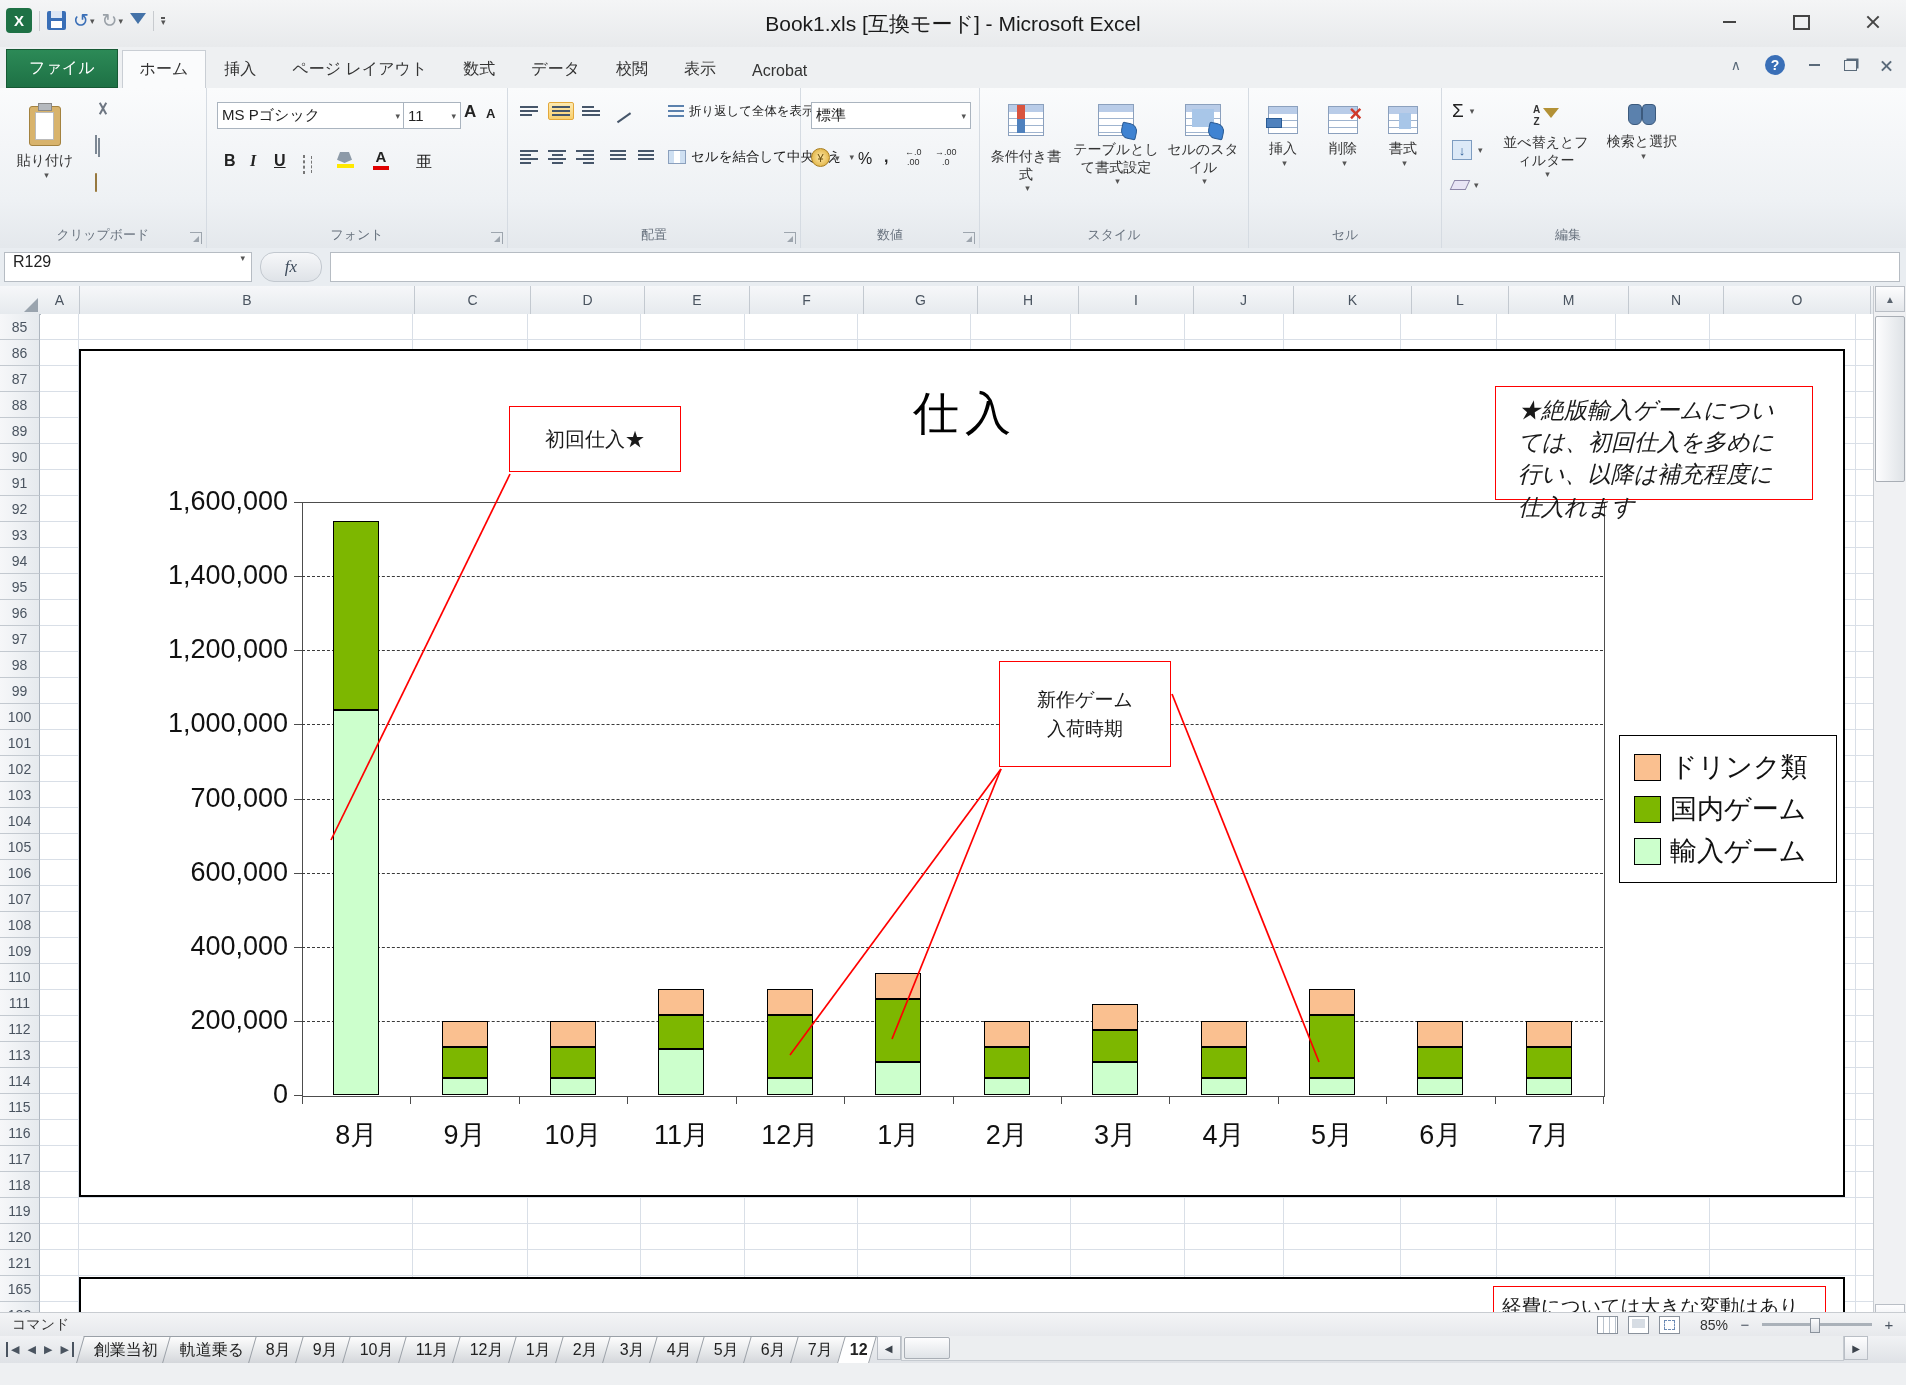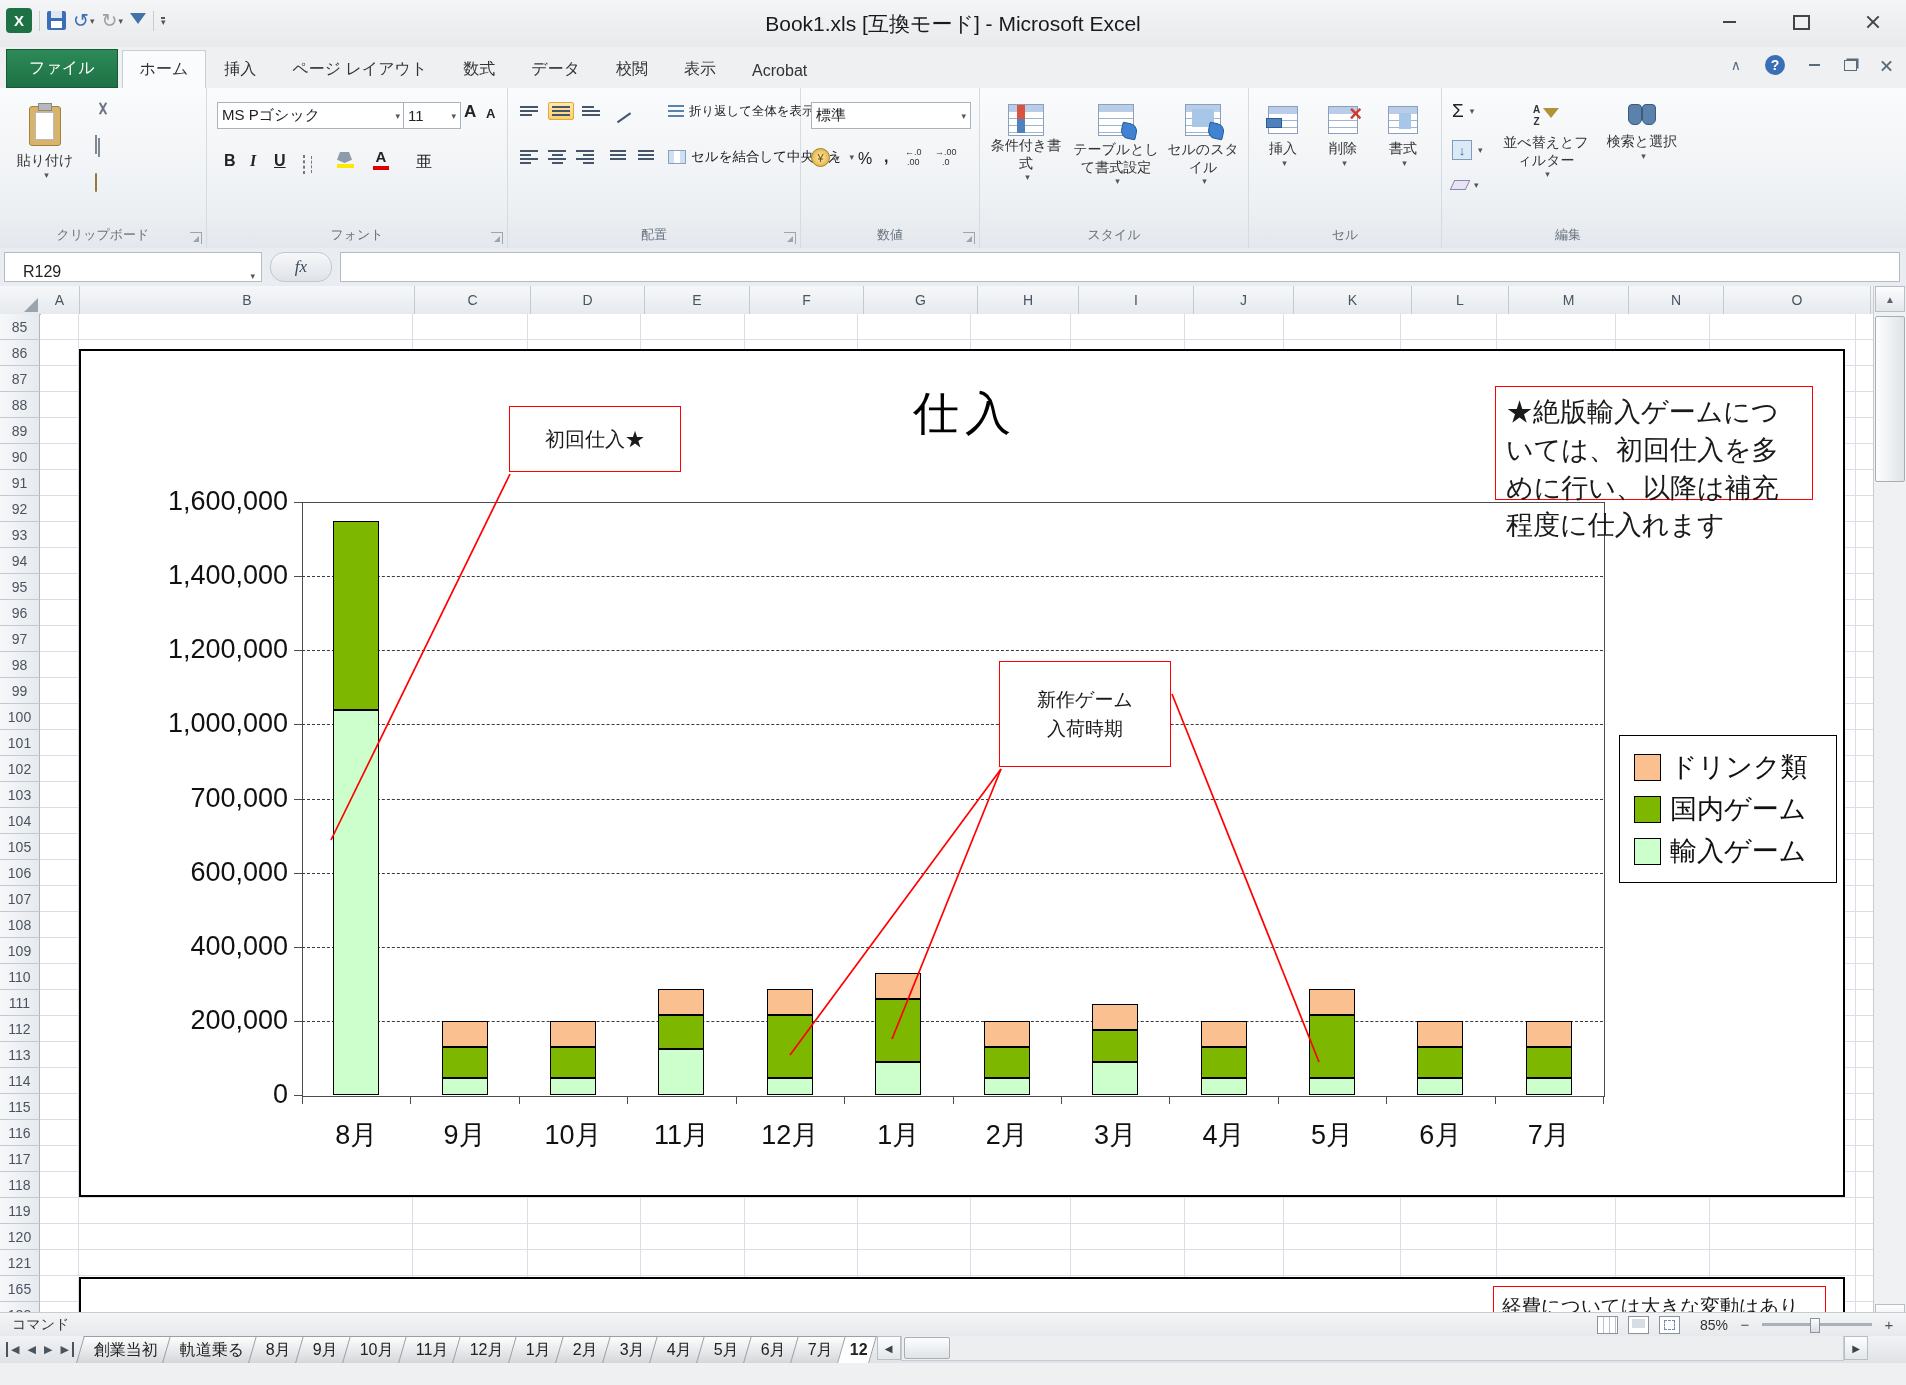--- a/index.html
+++ b/index.html
@@ -109,21 +109,21 @@
   .scissors{position:relative;width:16px;height:16px;}
   .scissors:before,.scissors:after{content:"";position:absolute;left:7px;top:0;width:2px;height:13px;background:#6d7682;}
   .scissors:before{transform:rotate(30deg);} .scissors:after{transform:rotate(-30deg);}
   .copy-ico{width:10px;height:12px;background:#fff;border:1px solid #7d8894;box-shadow:3px 3px 0 -1px #fff,3px 3px 0 0 #7d8894;}
   .fmt-brush{width:14px;height:6px;background:#caa66a;border:1px solid #96783f;transform:rotate(-35deg);border-radius:1px;}
 
   
   #formulabar{position:absolute;left:0;top:248px;width:1906px;height:38px;background:#e9edf1;
               border-bottom:1px solid #b6bcc3;display:flex;align-items:center;}
   #namebox{width:238px;height:28px;background:#fff;border:1px solid #b6bcc3;margin-left:4px;
-           display:flex;align-items:flex-end;padding-left:18px;font-size:16px;}
+           display:flex;align-items:flex-start;padding-left:8px;font-size:16px;}
   #namebox .drop{margin-left:auto;margin-right:6px;}
   #fx-pill{width:60px;height:28px;margin-left:8px;border-radius:14px;background:linear-gradient(#f6f7f9,#dfe3e8);
            border:1px solid #c2c8cf;display:flex;align-items:center;justify-content:center;
            font-family:"Liberation Serif",serif;font-style:italic;font-size:17px;color:#3c4a5a;}
   #formula-field{flex:1;height:28px;background:#fff;border:1px solid #b6bcc3;margin:0 6px 0 8px;}
 
   
   #sheet{position:absolute;left:0;top:286px;width:1906px;height:1044px;background:#fff;overflow:hidden;}
   #corner{position:absolute;left:0;top:0;width:40px;height:28px;background:linear-gradient(#f6f7f9,#e6eaee);
           border-right:1px solid #aeb6bf;border-bottom:1px solid #aeb6bf;}
@@ -155,21 +155,21 @@
   .barseg{position:absolute;box-sizing:border-box;border:1px solid #000;}
   #legend{position:absolute;left:1538px;top:384px;width:218px;height:148px;background:#fff;
           border:1px solid #000;padding:10px 0 0 14px;box-sizing:border-box;}
   .leg-row{display:flex;align-items:center;gap:9px;height:42px;}
   .leg-swatch{width:25px;height:25px;border:1px solid #000;flex:none;}
   .leg-text{font-size:27px;color:#111;white-space:nowrap;}
   .rednote{position:absolute;background:#fff;border:1.6px solid #f00;box-sizing:border-box;color:#1a1a1a;}
   #note-first{left:428px;top:55px;width:172px;height:66px;display:flex;align-items:center;justify-content:center;font-size:20px;}
   #note-new{left:918px;top:310px;width:172px;height:106px;display:flex;align-items:center;justify-content:center;
             text-align:center;font-size:19px;line-height:1.55;white-space:pre-line;}
-  #note-right{left:1414px;top:35px;width:318px;height:114px;padding:7px 10px;font-size:27px;line-height:1.4;}
+  #note-right{left:1414px;top:35px;width:318px;height:114px;padding:7px 22px;font-size:23px;line-height:1.4;font-style:italic;}
   #leader-svg{position:absolute;left:0;top:0;width:1766px;height:848px;pointer-events:none;}
 
   
   #chart2{position:absolute;left:79px;top:991px;width:1766px;height:53px;background:#fff;
           border:2px solid #000;border-bottom:none;box-sizing:border-box;overflow:hidden;}
   #chart2-title{position:absolute;left:876px;top:28px;transform:translateX(-50%);font-size:44px;
                 font-family:"Liberation Serif",serif;color:#000;letter-spacing:6px;}
   #note-bottom{left:1412px;top:7px;width:333px;height:90px;padding:6px 8px;font-size:19.5px;line-height:1.4;}
 
   
@@ -390,21 +390,21 @@
 .00</div>
       <div class="abs two-line" style="left:134px;top:60px">→.00
 .0</div>
       <div class="rg-label">数値</div>
       <div class="rg-launch"></div>
     </div>
 
     <div class="rgroup" style="width:268px">
       <div class="abs bigbtn" style="left:4px;top:8px;width:84px">
         <span class="grid-ico cf-red cf-blue"></span>
-        <span style="margin-top:1px">条件付き書式</span>
+        <span style="margin-top:12px">条件付き書式</span>
         <span class="drop">▾</span>
       </div>
       <div class="abs bigbtn" style="left:90px;top:8px;width:92px">
         <span class="grid-ico">
             <span class="brush-blob"></span>
           </span>
         <span style="margin-top:5px">テーブルとして書式設定</span>
         <span class="drop">▾</span>
       </div>
       <div class="abs bigbtn" style="left:186px;top:8px;width:74px">

